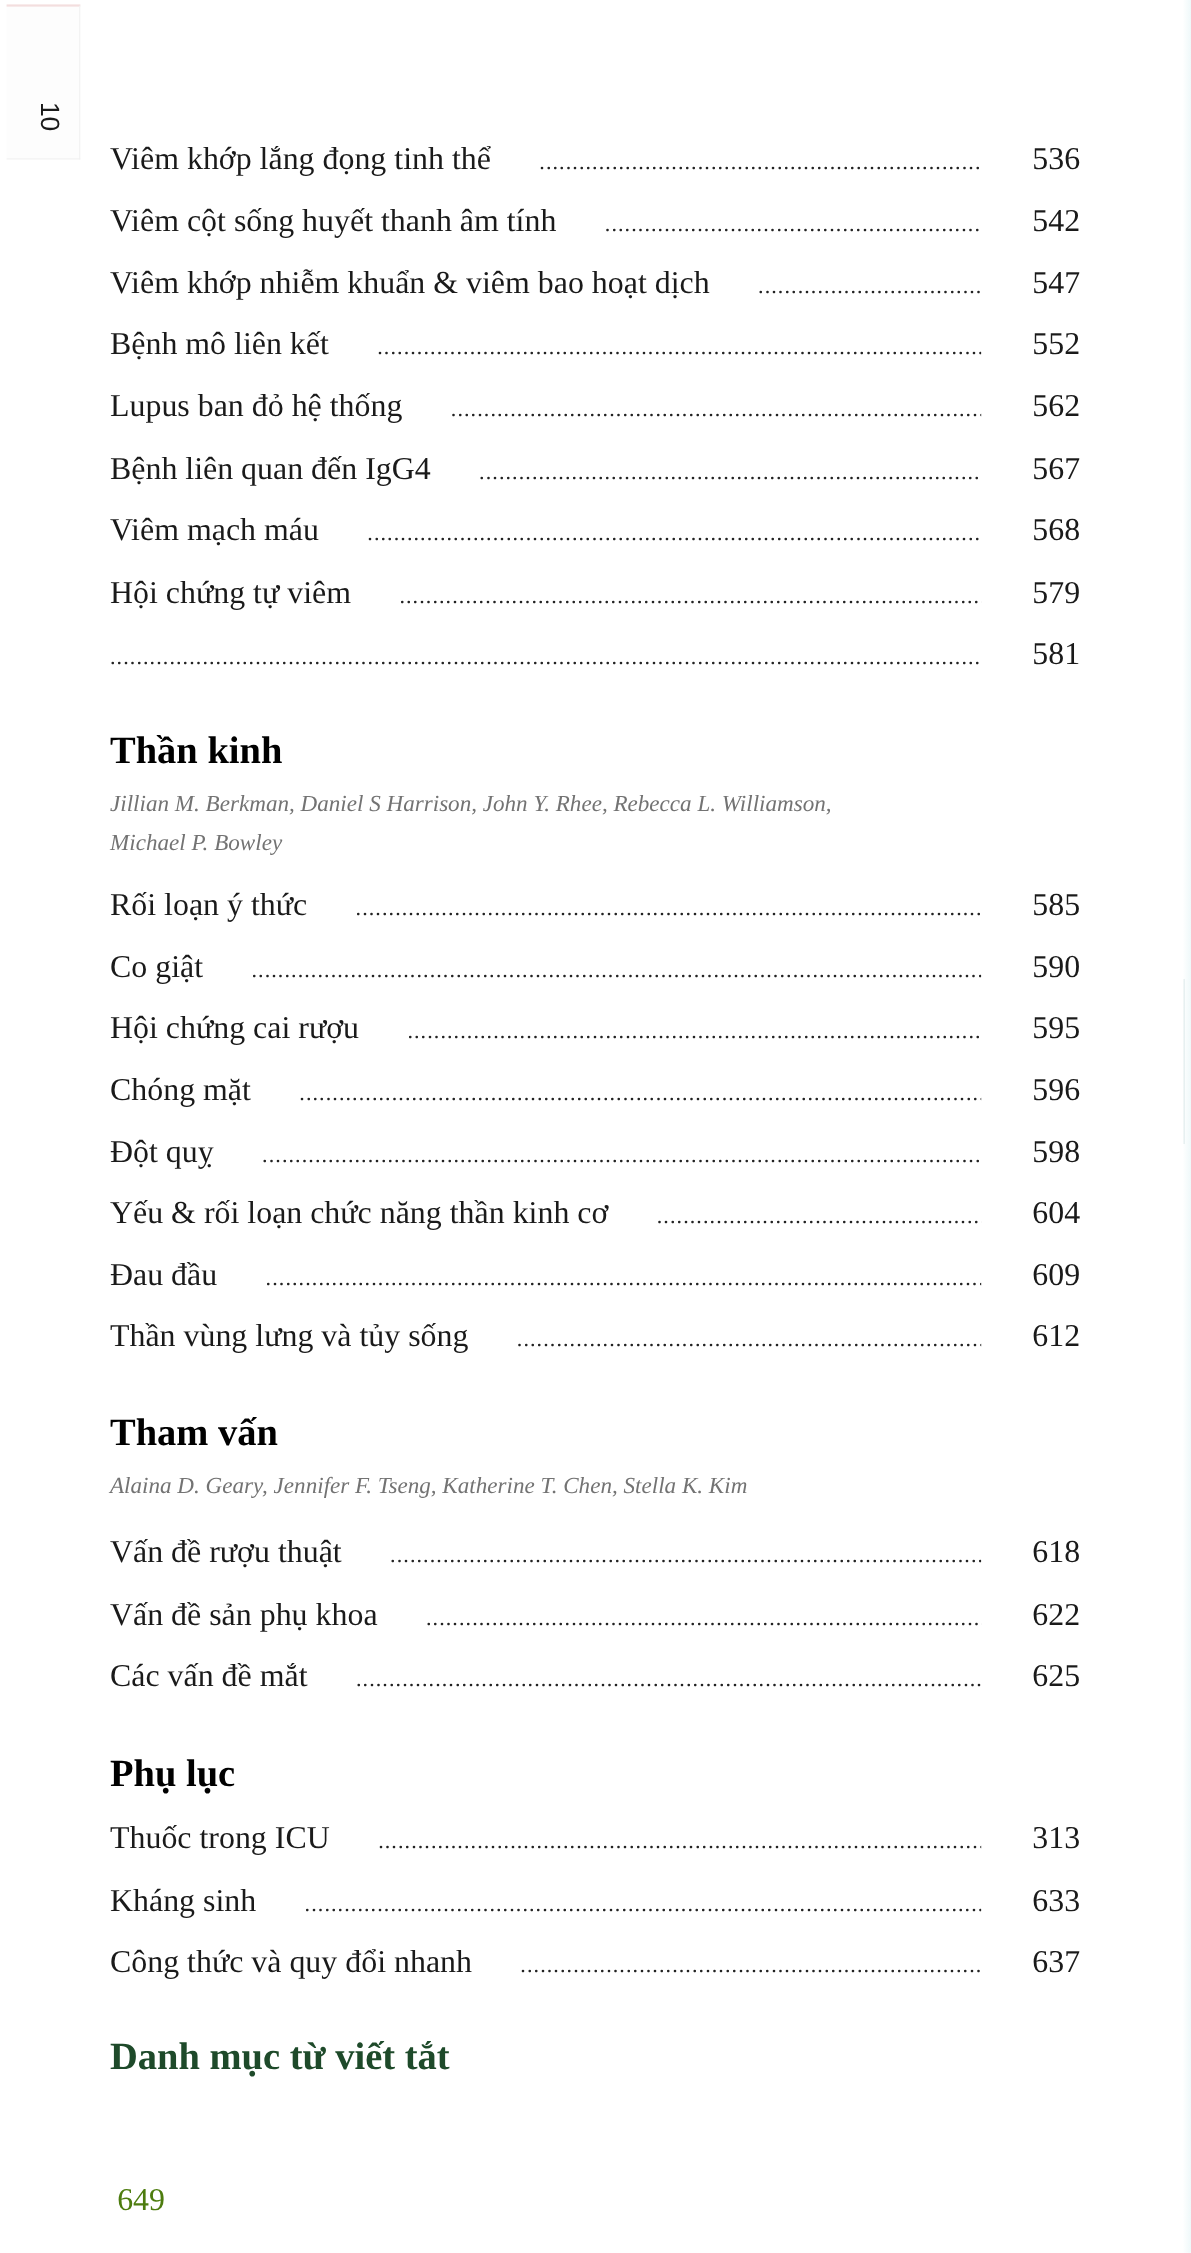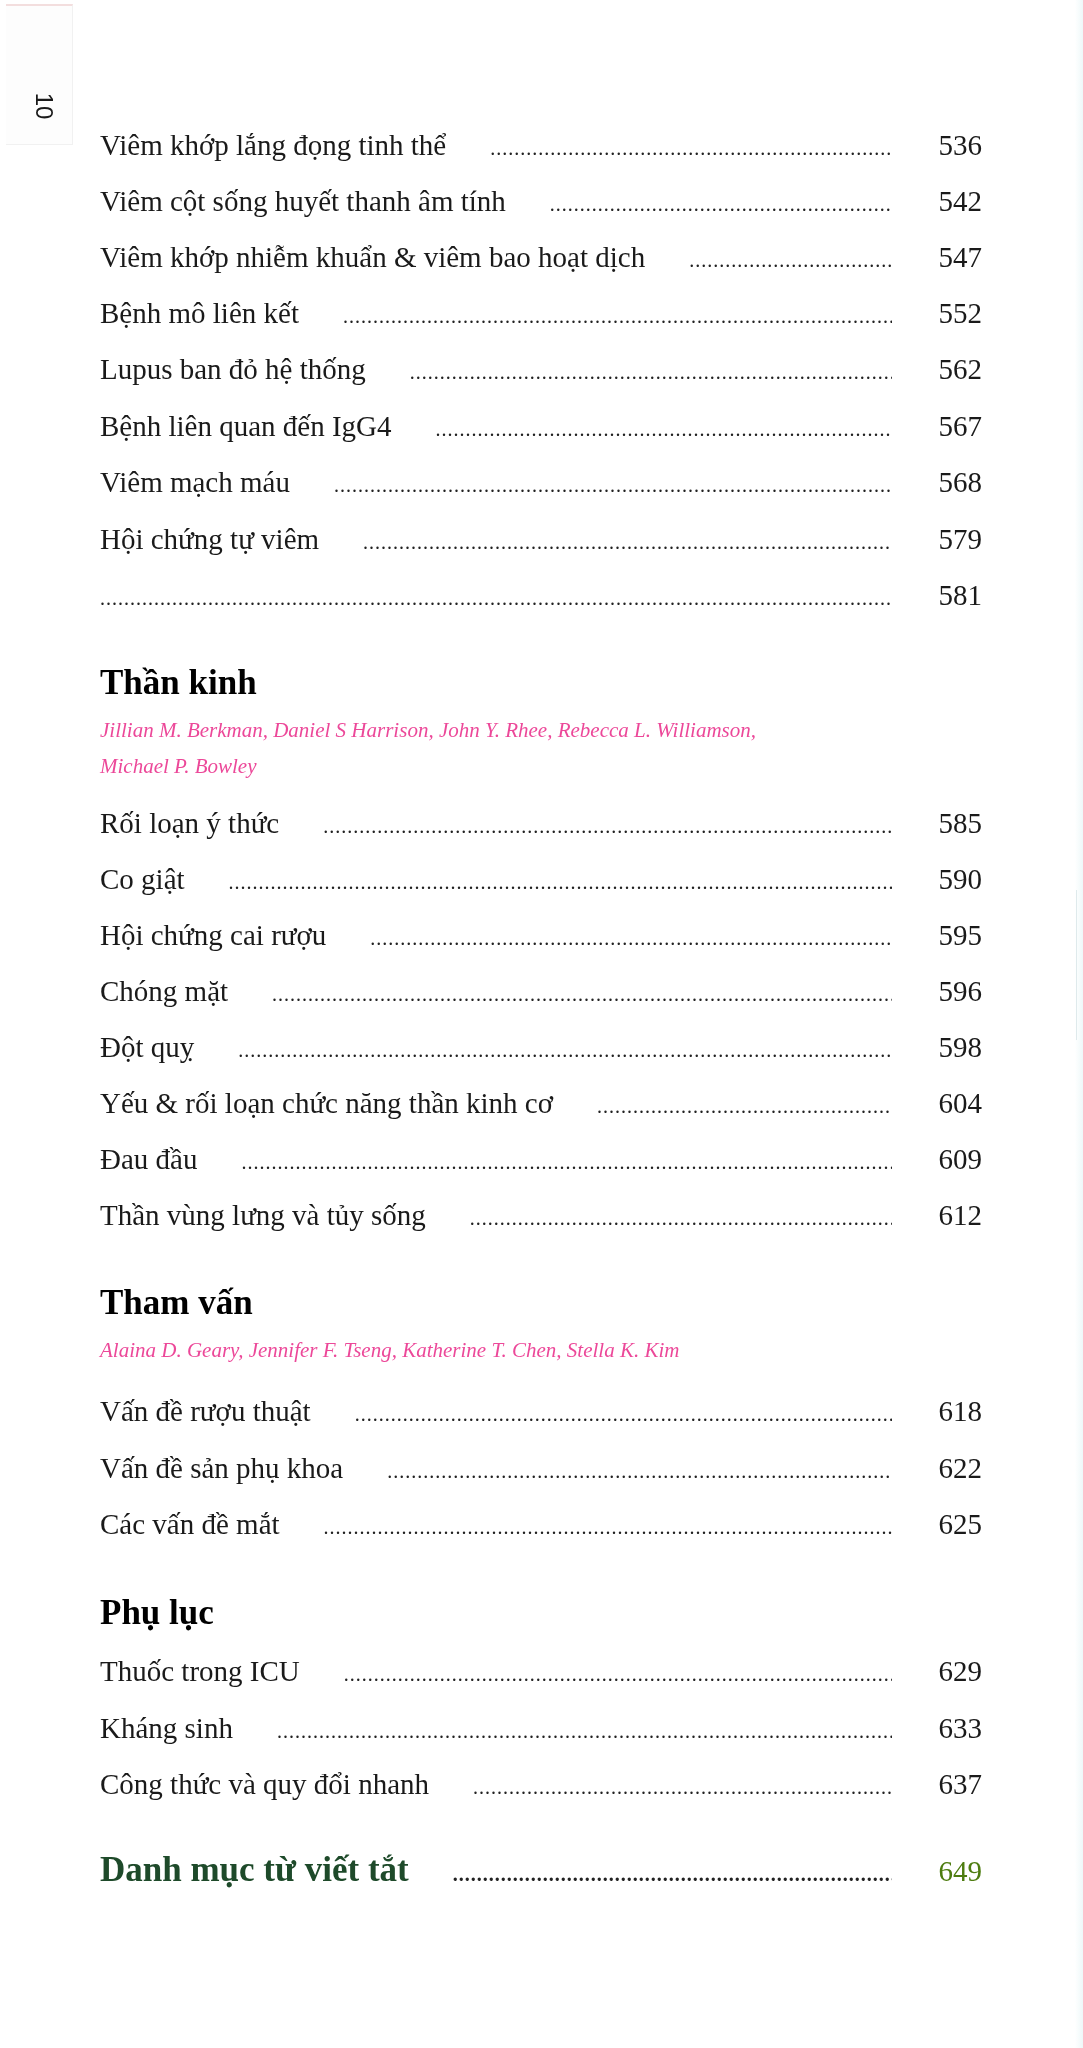--- a/index.html
+++ b/index.html
@@ -103,28 +103,29 @@
       line-height: 46px;
       white-space: nowrap;
     }
     .authors {
       position: absolute;
       left: 0;
       width: 760px;
       font-style: italic;
       font-size: 21px;
       line-height: 34px;
-      color: #ec4899;
+      color: #737373;
     }
     .entry.major {
       font-weight: bold;
       color: #1e4a2a;
       font-size: 35px;
       height: 50px;
       line-height: 50px;
+      flex-direction: column;
     }
     .entry.major .page {
       font-weight: normal;
       color: #4d7c0f;
       font-size: 29px;
     }
     .entry.major .leader { color: #222; }
   </style>
 </head>
 <body>
@@ -244,21 +245,21 @@
     <span class="title">Các vấn đề mắt</span>
     <span class="leader"></span>
     <span class="page">625</span>
   </div>
 
   <div class="section-heading" style="top:1590px">Phụ lục</div>
 
   <div class="entry" style="top:1649px">
     <span class="title">Thuốc trong ICU</span>
     <span class="leader"></span>
-    <span class="page">629</span>
+    <span class="page">313</span>
   </div>
   <div class="entry" style="top:1706px">
     <span class="title">Kháng sinh</span>
     <span class="leader"></span>
     <span class="page">633</span>
   </div>
   <div class="entry" style="top:1762px">
     <span class="title">Công thức và quy đổi nhanh</span>
     <span class="leader"></span>
     <span class="page">637</span>

